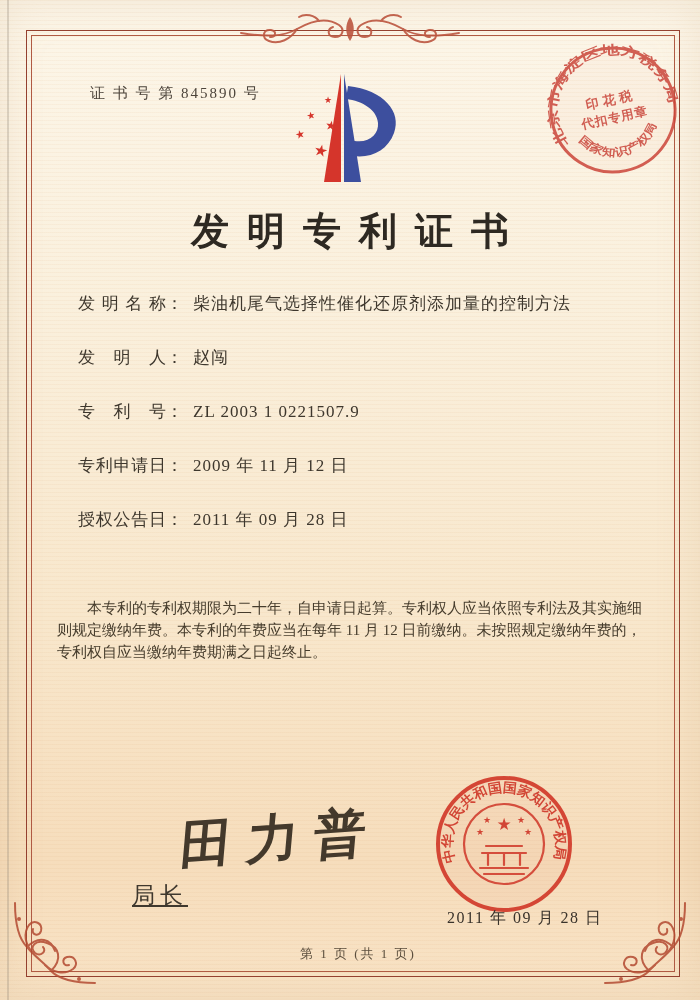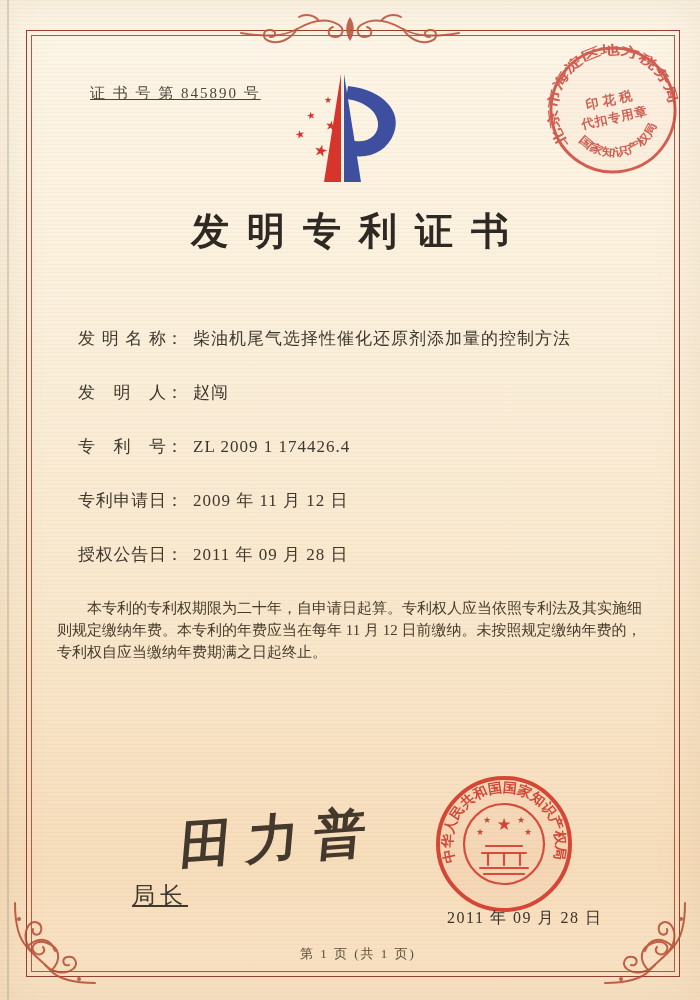--- a/index.html
+++ b/index.html
@@ -10,28 +10,28 @@
       repeating-linear-gradient(180deg, rgba(214,150,90,0.07) 0 1px, rgba(0,0,0,0) 1px 4px),
       linear-gradient(180deg,#fcf6e9 0%,#faf0dd 30%,#f8e7cc 62%,#f6ddbc 86%,#f8e3c6 100%);
     box-shadow:inset 0 0 45px rgba(190,150,100,.18);
   }
   .scan-edge-left{position:absolute;left:7px;top:0;bottom:0;width:2px;background:rgba(140,130,115,.28);}
   .frame-outer{position:absolute;left:26px;top:30px;right:20px;bottom:23px;border:1.6px solid #94402f;}
   .frame-inner{position:absolute;left:31px;top:35px;right:25px;bottom:28px;border:1px solid #b05a43;}
   .top-ornament{position:absolute;left:235px;top:7px;}
   .corner-br{position:absolute;right:13px;bottom:15px;}
   .corner-bl{position:absolute;left:13px;bottom:15px;transform:scaleX(-1);}
-  .cert-number{position:absolute;left:90px;top:84px;font-size:15px;letter-spacing:2px;color:#4c443b;text-decoration:underline;}
+  .cert-number{position:absolute;left:90px;top:84px;font-size:15px;letter-spacing:2px;color:#4c443b;}
   .logo{position:absolute;left:278px;top:70px;}
   .tax-stamp{position:absolute;left:541px;top:38px;transform:rotate(-12deg);opacity:.85;}
   .title{position:absolute;left:0;right:0;top:190px;text-align:center;font-size:38px;font-weight:bold;
          letter-spacing:18px;text-indent:18px;color:#2e2922;margin-top:16px;}
   .fields{position:absolute;left:78px;top:292px;width:575px;font-size:17px;color:#3e372d;}
   .field-row{margin-bottom:36px;height:18px;white-space:nowrap;}
-  .f-label{display:inline-block;width:88px;text-align:justify;text-align-last:justify;margin-top:35px;}
+  .f-label{display:inline-block;width:88px;text-align:justify;text-align-last:justify;}
   .f-colon{margin-right:10px;}
   .f-value{letter-spacing:1px;}
   .body-text{position:absolute;left:57px;top:597px;width:592px;font-size:15px;line-height:22px;color:#463c2c;}
   .body-text p{margin:0;text-indent:2em;}
   .sig-label{position:absolute;left:132px;top:880px;font-size:23px;letter-spacing:5px;color:#3f382e;text-decoration:underline;}
   .sig-name{position:absolute;left:180px;top:804px;font-size:52px;letter-spacing:15px;color:#352c20;
             font-weight:bold;transform:rotate(-4deg) skewX(-9deg);opacity:.92;}
   .seal{position:absolute;left:428px;top:768px;opacity:.92;}
   .seal-date{position:absolute;left:447px;top:908px;font-size:16px;letter-spacing:1.5px;color:#3a332b;}
   .footer{position:absolute;left:0;right:0;top:945px;text-align:center;font-size:13px;letter-spacing:2px;color:#5b4e3d;padding-left:16px;}
@@ -119,21 +119,21 @@
   <div class="title">发明专利证书</div>
 
   <div class="fields">
     <div class="field-row">
       <span class="f-label">发明名称</span><span class="f-colon">：</span><span class="f-value">柴油机尾气选择性催化还原剂添加量的控制方法</span>
     </div>
     <div class="field-row">
       <span class="f-label">发明人</span><span class="f-colon">：</span><span class="f-value">赵闯</span>
     </div>
     <div class="field-row">
-      <span class="f-label">专利号</span><span class="f-colon">：</span><span class="f-value">ZL 2009 1 174426.4</span>
+      <span class="f-label">专利号</span><span class="f-colon">：</span><span class="f-value">ZL 2003 1 0221507.9</span>
     </div>
     <div class="field-row">
       <span class="f-label">专利申请日</span><span class="f-colon">：</span><span class="f-value">2009 年 11 月 12 日</span>
     </div>
     <div class="field-row">
       <span class="f-label">授权公告日</span><span class="f-colon">：</span><span class="f-value">2011 年 09 月 28 日</span>
     </div>
   </div>
 
   <div class="body-text">

